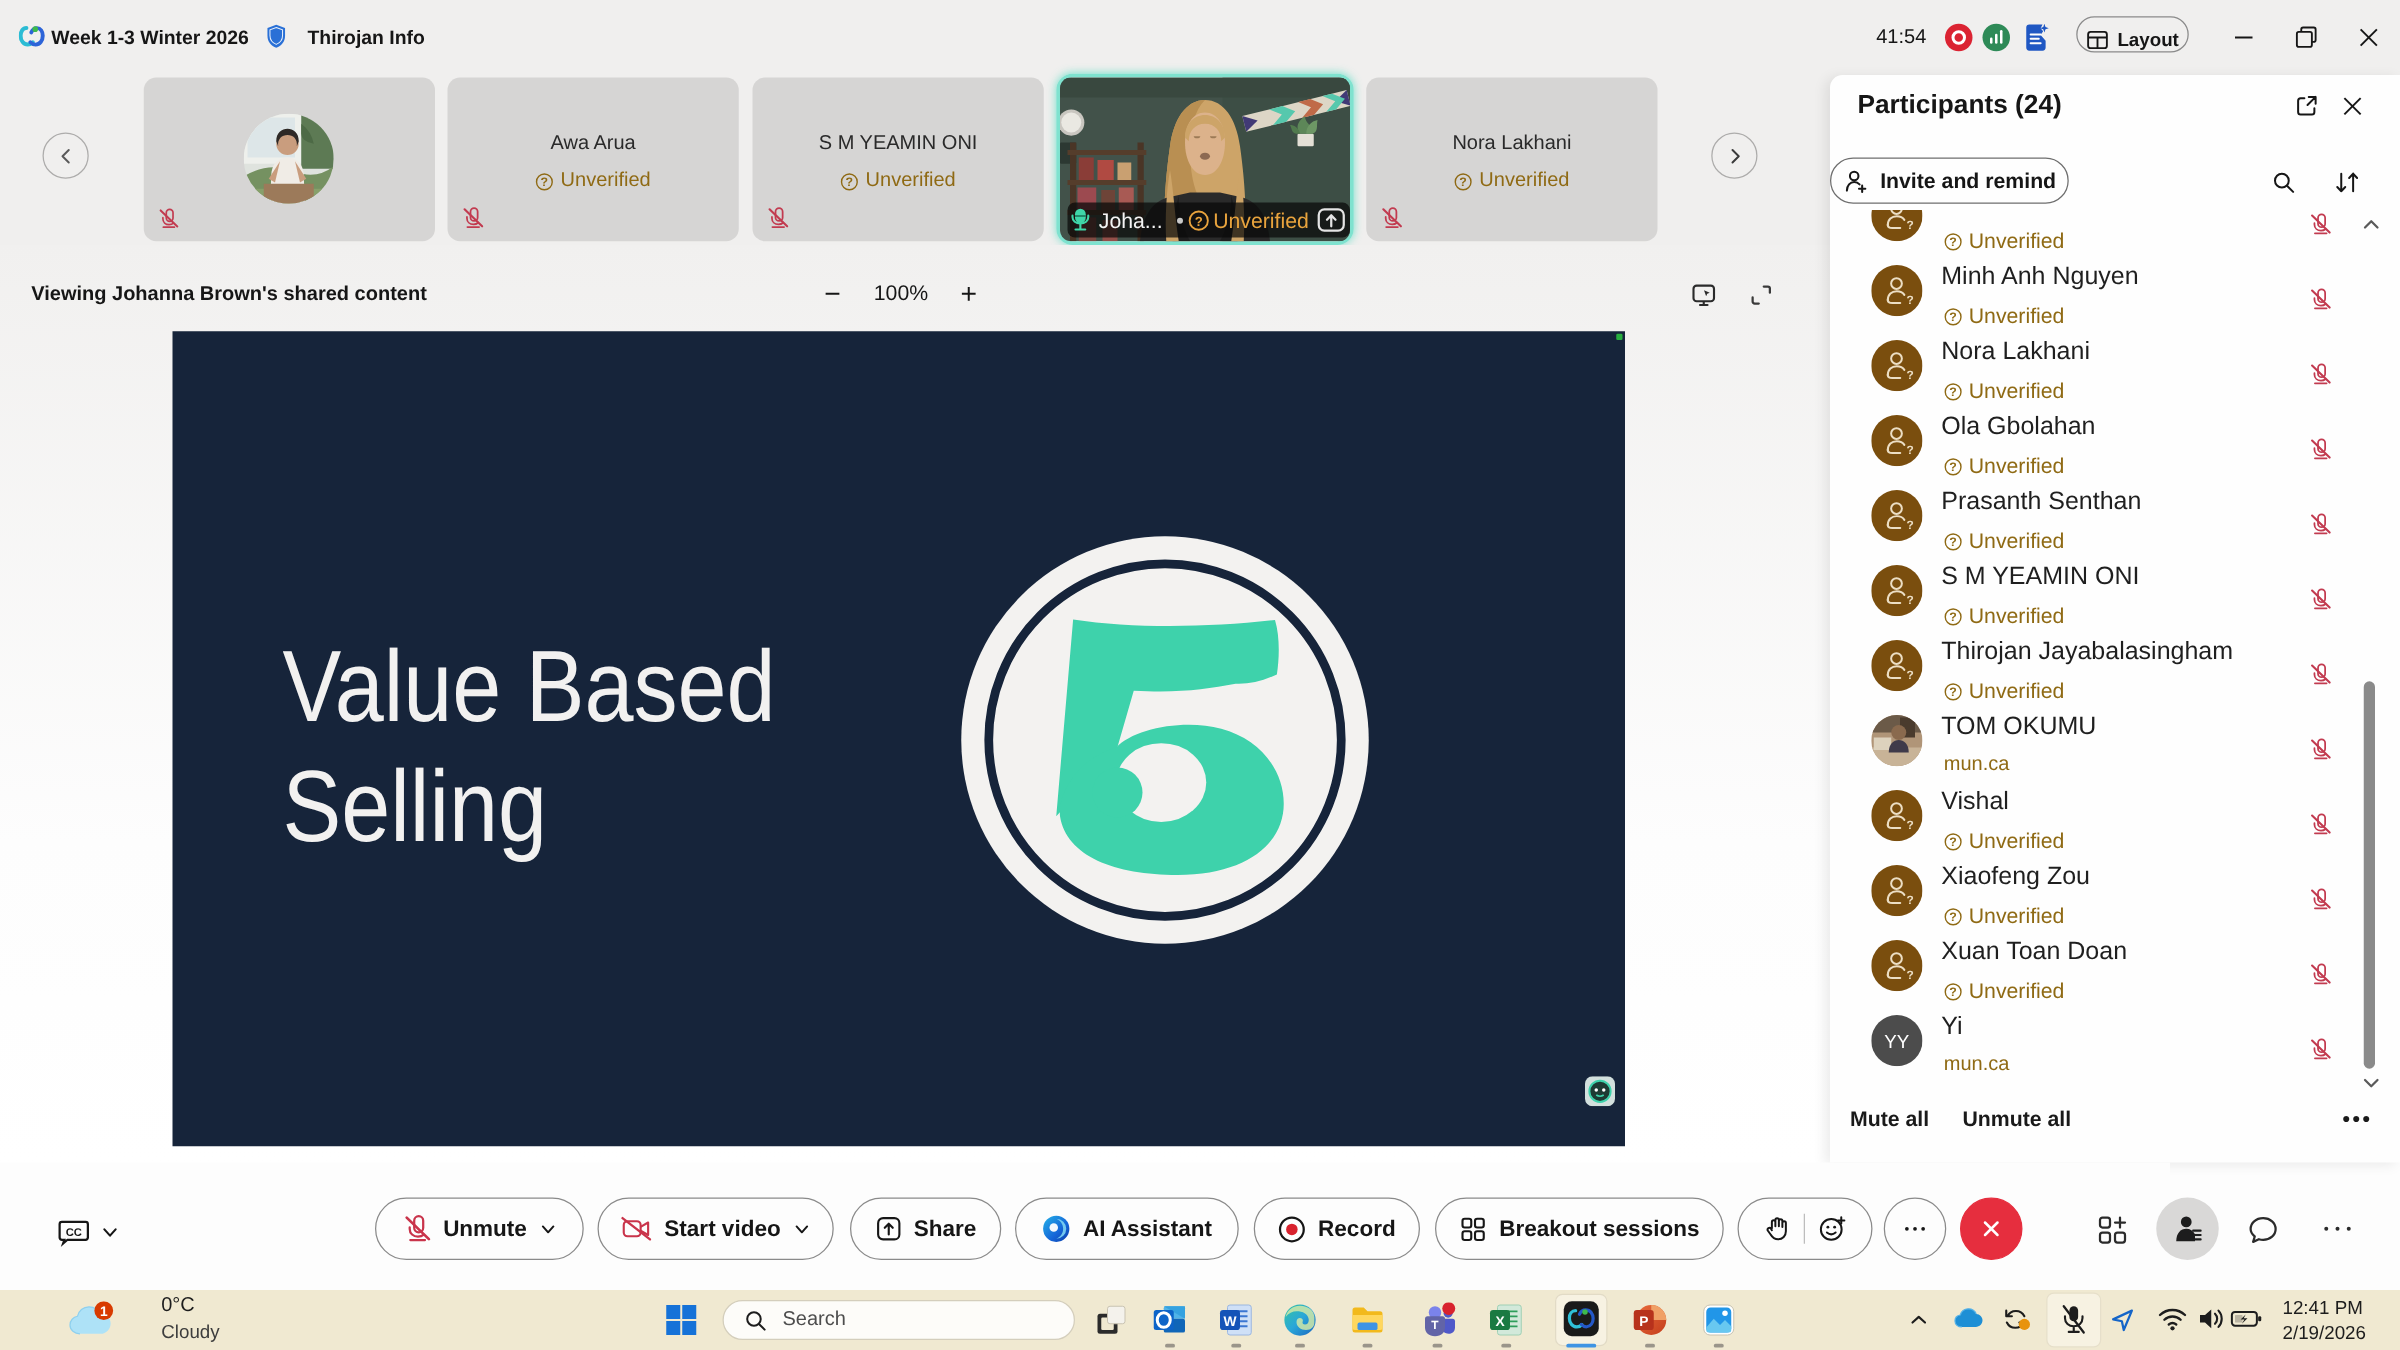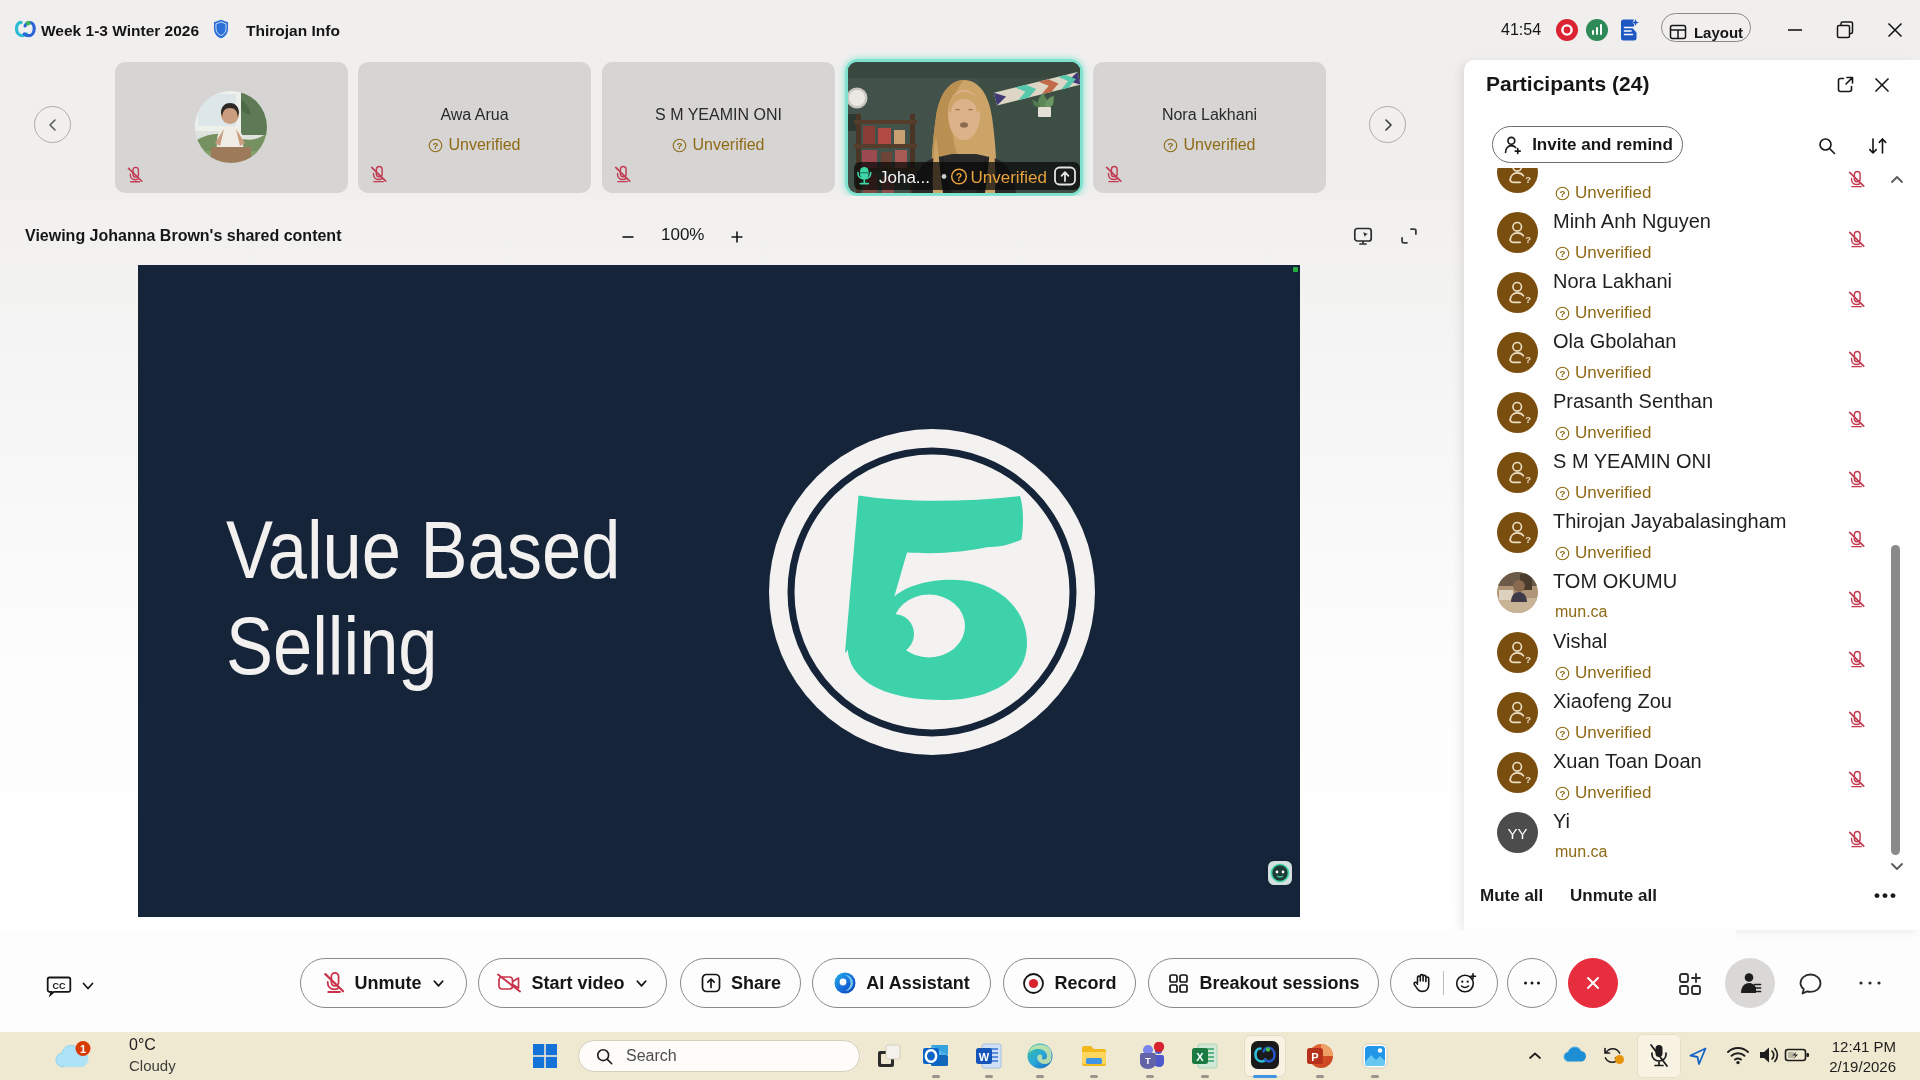--- a/index.html
+++ b/index.html
@@ -19,50 +19,50 @@
 #strip { position:absolute; left:0; top:60px; width:1920px; height:136px; background:#f0efee; }
 .tile { position:absolute; top:2px; width:233px; height:131px; background:#d6d5d4; border-radius:10px; }
 .tile .pname { position:absolute; width:100%; text-align:center; top:44px; font-size:16px; color:#2a2a2a; }
 .tile .unv { position:absolute; width:100%; top:74px; font-size:16px; color:#8f6a14; display:flex; align-items:center; justify-content:center; gap:5px; }
 .tile .micmute { position:absolute; left:11px; bottom:9px; }
 .navbtn { position:absolute; top:46px; width:37px; height:37px; border:1px solid #adacab; border-radius:50%; display:flex; align-items:center; justify-content:center; }
 
 
 #stage { position:absolute; left:0; top:196px; width:1464px; height:734px; background:linear-gradient(#f1f0ef, #fdfdfd 65%, #ffffff); }
 #viewrow .vtext { position:absolute; left:25px; top:31px; font-size:16px; font-weight:bold; color:#161616; }
-#zoomctl { position:absolute; left:620px; top:29px; font-size:17px; color:#161616; display:flex; align-items:flex-end; gap:25px; }
+#zoomctl { position:absolute; left:658px; top:29px; font-size:17px; color:#161616; display:flex; align-items:center; gap:25px; }
 #slide { position:absolute; left:138px; top:69px; width:1162px; height:652px; background:#16243a; overflow:hidden; }
 #slide .t1 { position:absolute; left:88px; top:239px; font-size:81px; color:#f2f1f0; transform:scaleX(0.87); transform-origin:0 0; }
 #slide .t2 { position:absolute; left:88px; top:335px; font-size:81px; color:#f2f1f0; transform:scaleX(0.87); transform-origin:0 0; }
 
 
 #panel { position:absolute; left:1464px; top:60px; width:456px; height:870px; background:#fefefe; border-radius:10px 0 0 0; box-shadow:-4px 2px 10px rgba(0,0,0,0.08); }
 #panel h2 { position:absolute; left:22px; top:12px; font-size:21px; font-weight:bold; color:#161616; }
-.invitebtn { position:absolute; left:28px; top:66px; width:191px; height:37px; border:1.5px solid #6e6e6e; border-radius:18.5px; display:flex; align-items:center; justify-content:center; gap:8px; font-size:17px; font-weight:bold; color:#161616; }
+.invitebtn { position:absolute; left:0; top:66px; width:191px; height:37px; border:1.5px solid #6e6e6e; border-radius:18.5px; display:flex; align-items:center; justify-content:center; gap:8px; font-size:17px; font-weight:bold; color:#161616; }
 #plist { position:absolute; left:0; top:108px; width:440px; height:706px; overflow:hidden; }
 #plist .inner { position:absolute; left:0; top:-26px; width:100%; }
 .prow { position:relative; width:100%; height:60px; }
 .prow .av { position:absolute; left:33px; top:10px; }
 .prow .nm { position:absolute; left:89px; top:8px; font-size:20px; color:#1f1f1f; }
 .prow .sub { position:absolute; left:91px; top:41px; font-size:17px; color:#8f6a14; display:flex; align-items:center; gap:5px; }
 .prow .sub.mun { color:#8f6a14; font-size:16px; }
 .prow .mic { position:absolute; left:383px; top:28px; }
 #mutebar { position:absolute; left:0; top:826px; width:100%; height:30px; }
 #mutebar .ma { position:absolute; left:16px; top:0px; font-size:17px; font-weight:bold; }
 #mutebar .uma { position:absolute; left:106px; top:0px; font-size:17px; font-weight:bold; }
 #mutebar .dots { position:absolute; left:410px; top:0px; font-size:17px; font-weight:bold; letter-spacing:2px; }
 
 
 #controls { position:absolute; left:0; top:930px; width:1736px; height:102px; background:#fdfdfd; }
 .pill { position:absolute; top:28px; height:50px; border:1px solid #8a8a8a; border-radius:25px; background:#fdfdfd; display:flex; align-items:center; justify-content:center; gap:9px; font-size:18px; font-weight:bold; color:#161616; }
 .circlebtn { position:absolute; top:28px; width:50px; height:50px; border:1px solid #8a8a8a; border-radius:50%; display:flex; align-items:center; justify-content:center; }
 
 
 #taskbar { position:absolute; left:0; top:1032px; width:1920px; height:48px; background:#f0e9d1; }
-#tclock { position:absolute; left:1826px; top:5px; width:70px; text-align:right; font-size:15px; color:#1d1d1d; line-height:20px; }
+#tclock { position:absolute; left:1826px; top:5px; width:70px; text-align:left; font-size:15px; color:#1d1d1d; line-height:20px; }
 .tbdash { position:absolute; top:43px; width:8px; height:3px; border-radius:2px; background:#9a958a; }
 #searchbox { position:absolute; left:578px; top:8px; width:282px; height:32px; background:#fdfcf9; border:1px solid #d4cebc; border-radius:17px; display:flex; align-items:center; }
 #searchbox span { color:#4d4d4d; font-size:16px; margin-left:12px; }
 </style>
 </head>
 <body>
 
 <svg width="0" height="0" style="position:absolute">
   <defs>
     <symbol id="micoff" viewBox="0 0 20 20">

